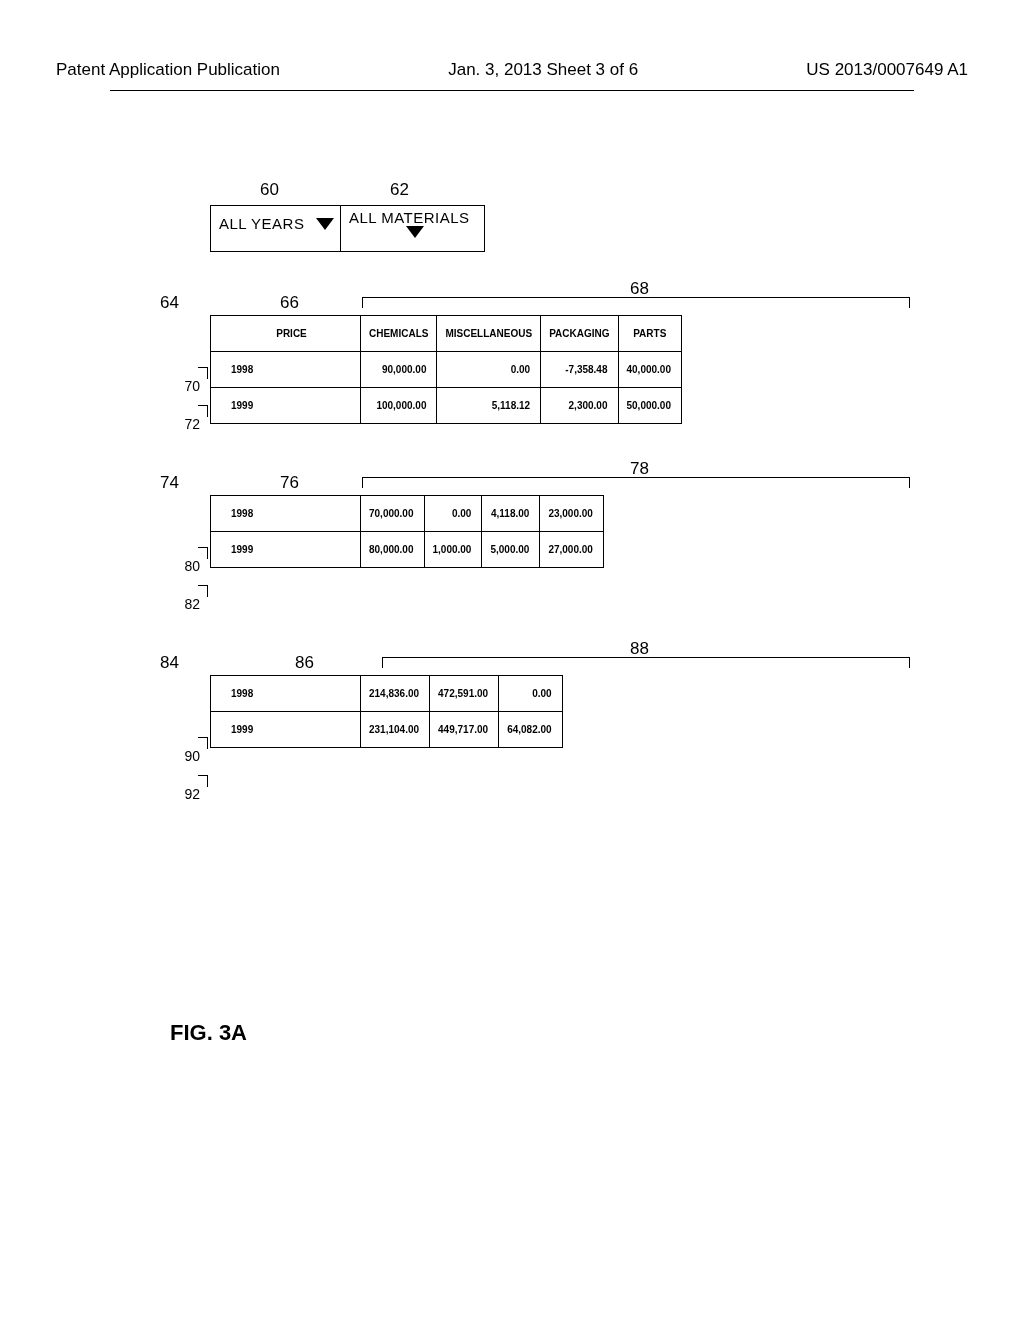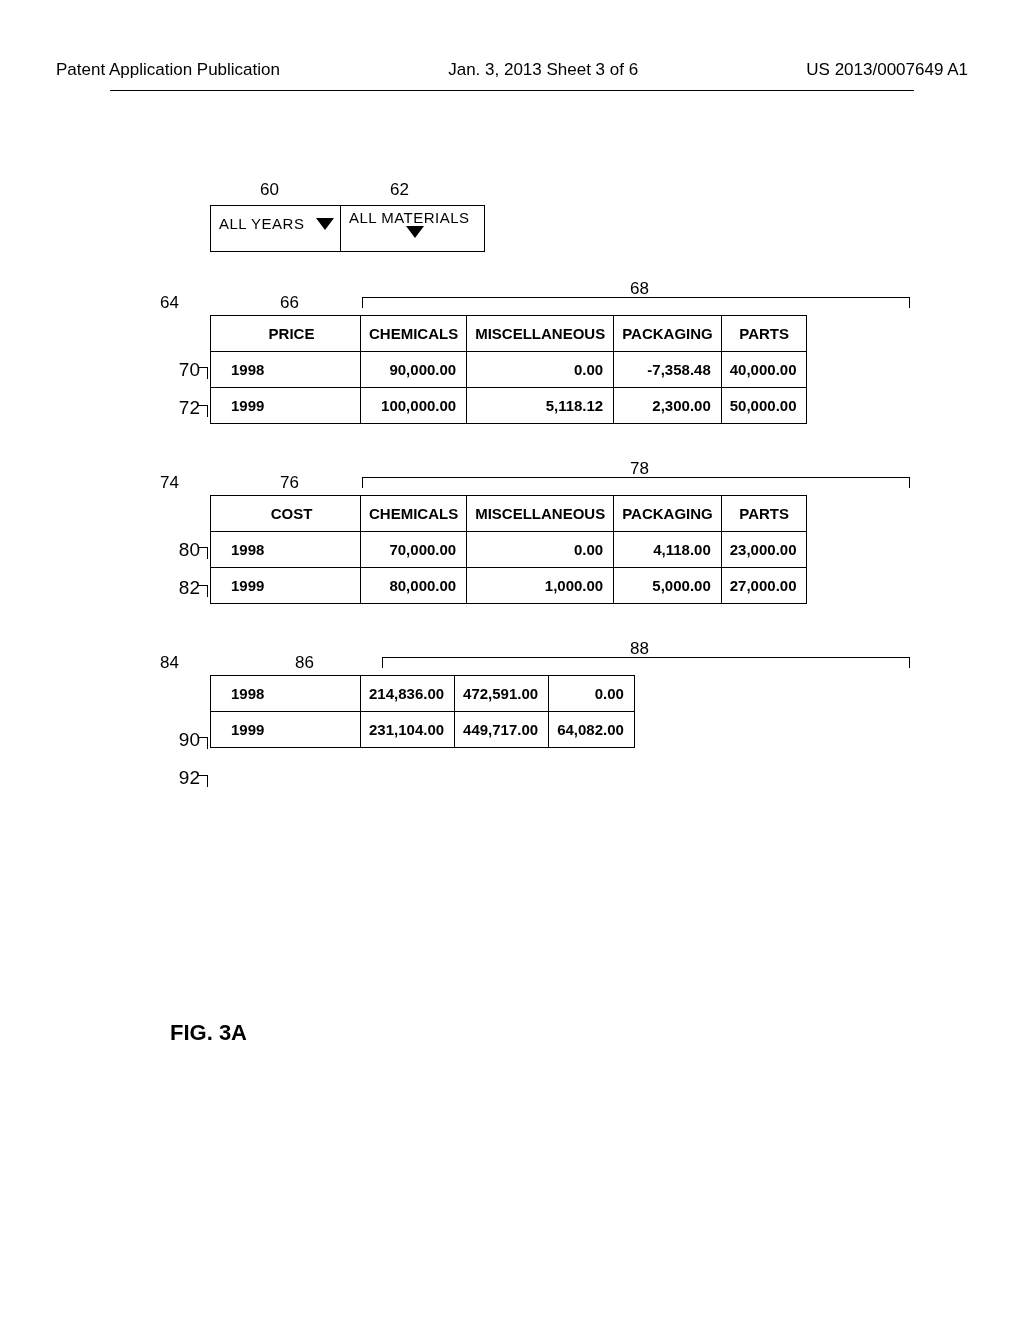--- a/index.html
+++ b/index.html
@@ -65,21 +65,21 @@
     }
     .tbl-block.t1 { top: 315px; }
     .tbl-block.t2 { top: 495px; }
     .tbl-block.t3 { top: 675px; }
 
     table {
       border-collapse: collapse;
     }
     td, th {
       border: 1.5px solid #000;
-      font-size: 15px;
+      font-size: 10px;
       padding: 6px 8px;
       text-align: center;
       font-weight: bold;
       height: 36px;
     }
     th { font-weight: bold; }
     .rowlab {
       width: 150px;
       text-align: left;
       padding-left: 20px;
@@ -105,24 +105,25 @@
     .brace::after { right: 0; }
     .brace-ref {
       position: absolute;
       top: -36px;
       font-size: 17px;
     }
 
     
     .rowref {
       position: absolute;
-      font-size: 19px;
+      font-size: 14px;
       right: 100%;
       margin-right: 10px;
       white-space: nowrap;
+      margin-top: 19px;
     }
     .rowtick {
       position: absolute;
       width: 10px; height: 12px;
       border-top: 1.5px solid #000;
       border-right: 1.5px solid #000;
     }
 
     
     .figlabel {
@@ -201,27 +202,20 @@
   <div class="brace" style="left:152px; right:0;"></div>
   <div class="brace-ref" style="left:420px;">78</div>
 
   <div class="rowref" style="top:44px;">80</div>
   <div class="rowtick" style="left:-12px; top:52px;"></div>
   <div class="rowref" style="top:82px;">82</div>
   <div class="rowtick" style="left:-12px; top:90px;"></div>
 
   <table>
     <tbody>
-        <tr>
-      <th class="corner rowlab">COST</th>
-      <th>CHEMICALS</th>
-      <th>MISCELLANEOUS</th>
-      <th>PACKAGING</th>
-      <th>PARTS</th>
-    </tr>
     <tr>
       <td class="rowlab">1998</td>
       <td class="num">70,000.00</td>
       <td class="num">0.00</td>
       <td class="num">4,118.00</td>
       <td class="num">23,000.00</td>
     </tr>
     <tr>
       <td class="rowlab">1999</td>
       <td class="num">80,000.00</td>

